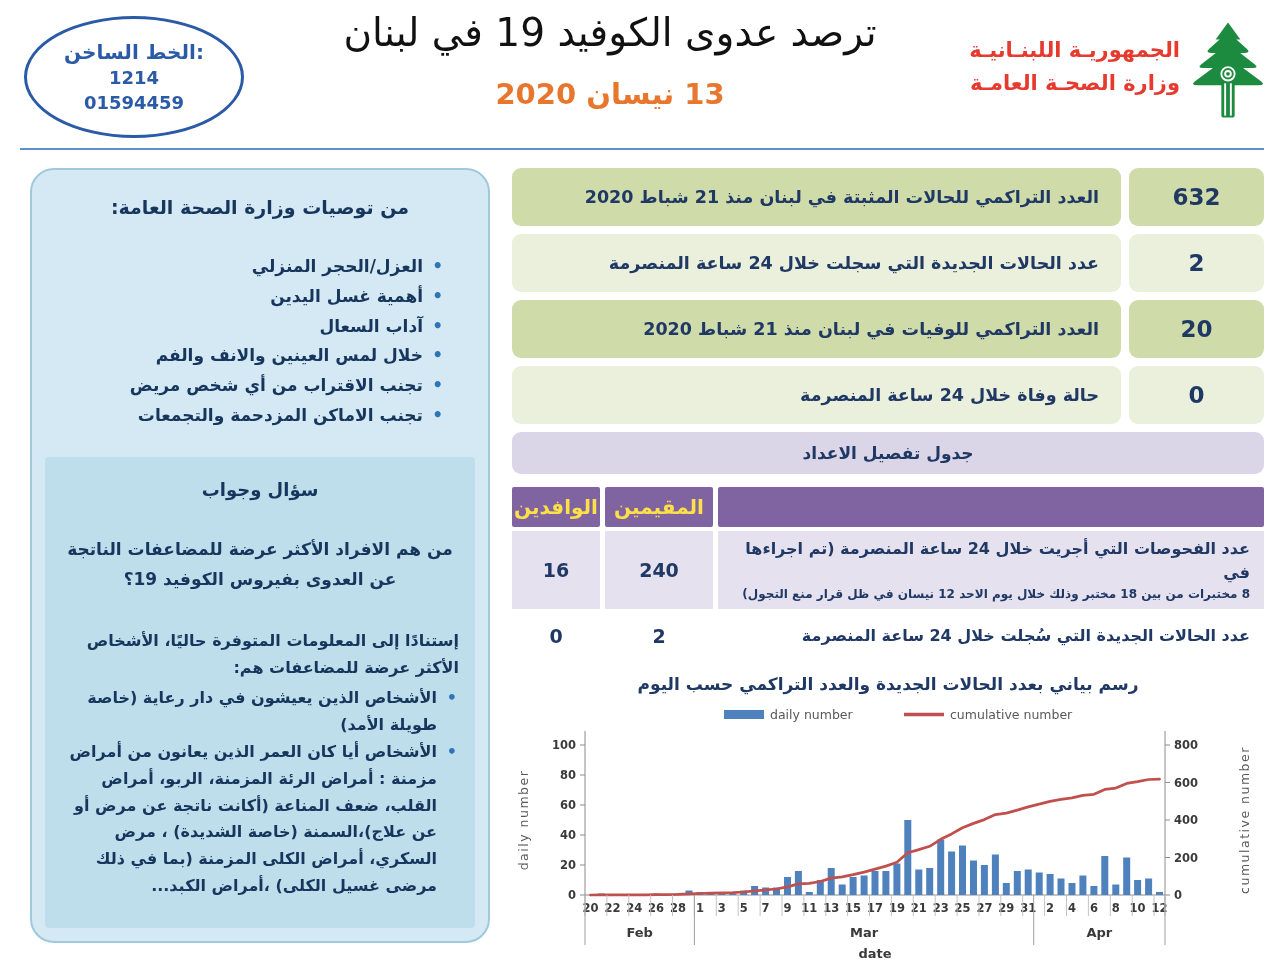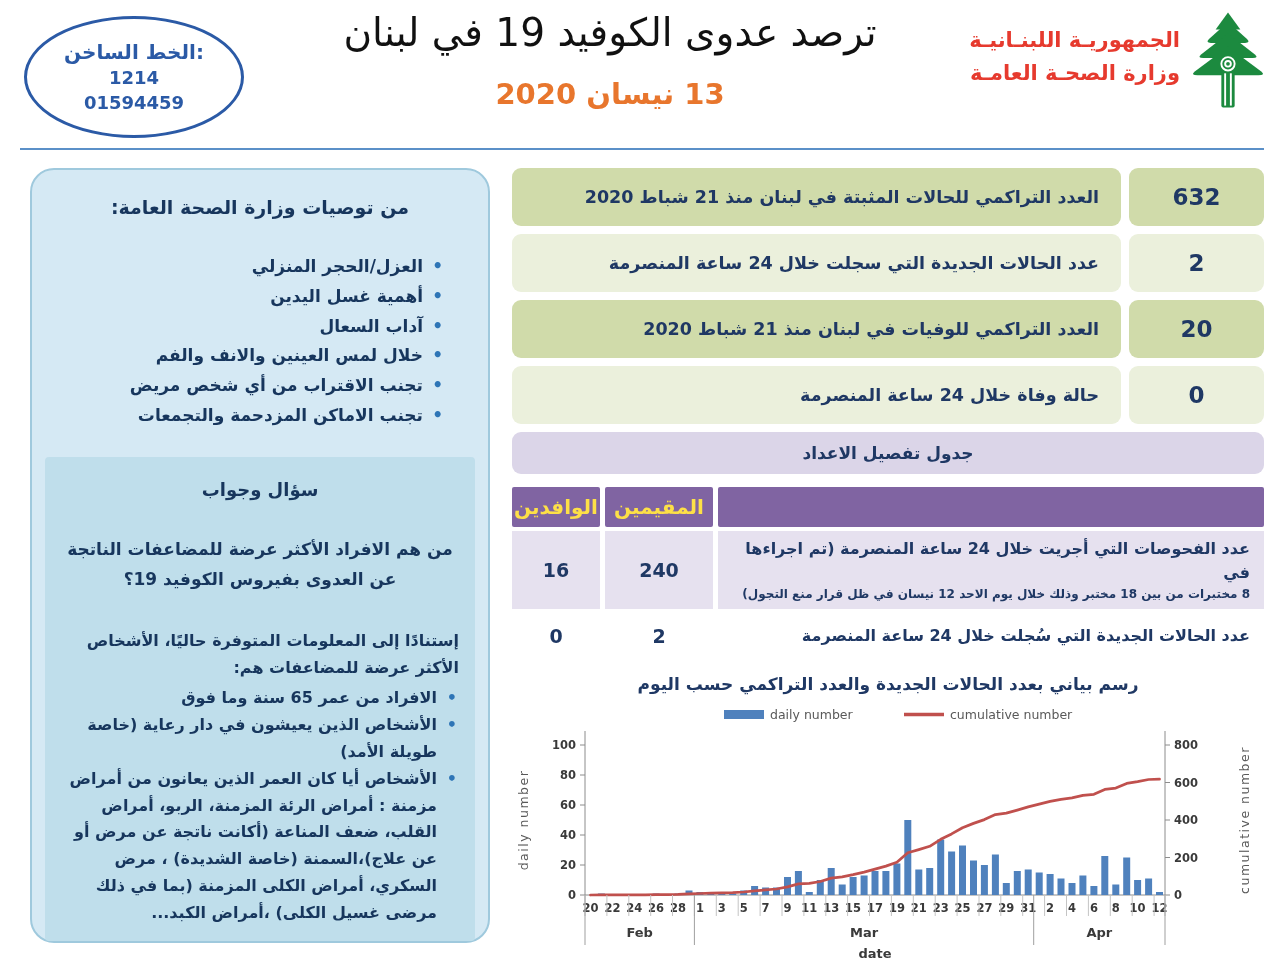--- a/index.html
+++ b/index.html
@@ -7,21 +7,21 @@
        font-family:"DejaVu Sans","Liberation Sans",sans-serif;}
   
   .hotline{position:absolute;left:24px;top:16px;width:214px;height:116px;border:3px solid #2B5AA6;
            border-radius:50%;display:flex;flex-direction:column;align-items:center;justify-content:center;
            color:#2B5AA6;font-weight:bold;text-align:center;line-height:1.35;}
   .hotline .hl-label{font-size:20px;text-align:right;}
   .hotline .hl-num{font-size:18px;}
   .title-block{position:absolute;left:300px;top:10px;width:620px;text-align:center;direction:rtl;}
   .main-title{font-size:39px;color:#111;font-weight:500;letter-spacing:0;}
   .report-date{margin-top:22px;font-size:29px;color:#E8762D;font-weight:bold;}
-  .logo-block{position:absolute;right:14px;top:10px;display:flex;align-items:flex-start;direction:rtl;}
+  .logo-block{position:absolute;right:14px;top:20px;display:flex;align-items:flex-start;direction:rtl;}
   .ministry-text{margin-right:10px;margin-top:14px;text-align:right;color:#E63A2E;font-weight:bold;
                  font-size:21px;line-height:1.55;direction:rtl;}
   .header-rule{position:absolute;left:20px;right:16px;top:148px;height:2px;background:#5b90c8;}
   
   .sidebar{position:absolute;left:30px;top:168px;width:460px;height:775px;background:#D5E9F4;
            border:2px solid #9FC9DD;border-radius:24px;box-sizing:border-box;padding:10px 13px 13px 13px;
            display:flex;flex-direction:column;direction:rtl;color:#17365D;}
   .sb-title{text-align:center;font-weight:bold;font-size:19px;margin-top:16px;}
   .sb-list{list-style:none;margin:34px 30px 0 8px;padding:0;font-size:17px;font-weight:bold;line-height:1.75;}
   .sb-list li,.qa-list li{position:relative;padding-right:22px;}
@@ -109,21 +109,20 @@
     <li>آداب السعال</li>
     <li>خلال لمس العينين والانف والفم</li>
     <li>تجنب الاقتراب من أي شخص مريض</li>
     <li>تجنب الاماكن المزدحمة والتجمعات</li>
   </ul>
   <div class="qa-box">
     <div class="qa-title">سؤال وجواب</div>
     <div class="qa-question">من هم الافراد الأكثر عرضة للمضاعفات الناتجة عن العدوى بفيروس الكوفيد 19؟</div>
     <div class="qa-intro">إستنادًا إلى المعلومات المتوفرة حاليًا، الأشخاص الأكثر عرضة للمضاعفات هم:</div>
     <ul class="qa-list">
-      <li>الافراد من عمر 65 سنة وما فوق</li>
       <li>الأشخاص الذين يعيشون في دار رعاية (خاصة طويلة الأمد)</li>
       <li>الأشخاص أيا كان العمر الذين يعانون من أمراض مزمنة : أمراض الرئة المزمنة، الربو، أمراض القلب، ضعف المناعة (أكانت ناتجة عن مرض أو عن علاج)،السمنة (خاصة الشديدة) ، مرض السكري، أمراض الكلى المزمنة (بما في ذلك مرضى غسيل الكلى) ،أمراض الكبد...</li>
     </ul>
   </div>
 </div>
 
 <div class="right-col">
 
   <div class="stat-row">
     <div class="stat-num tone-dark">632</div>

